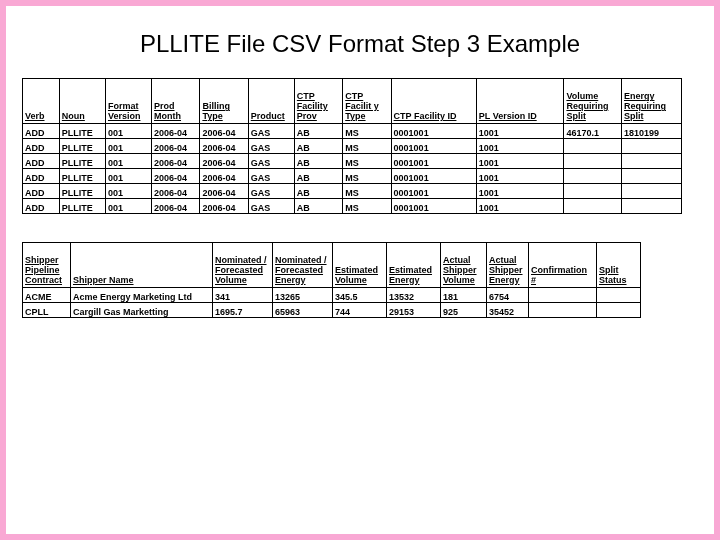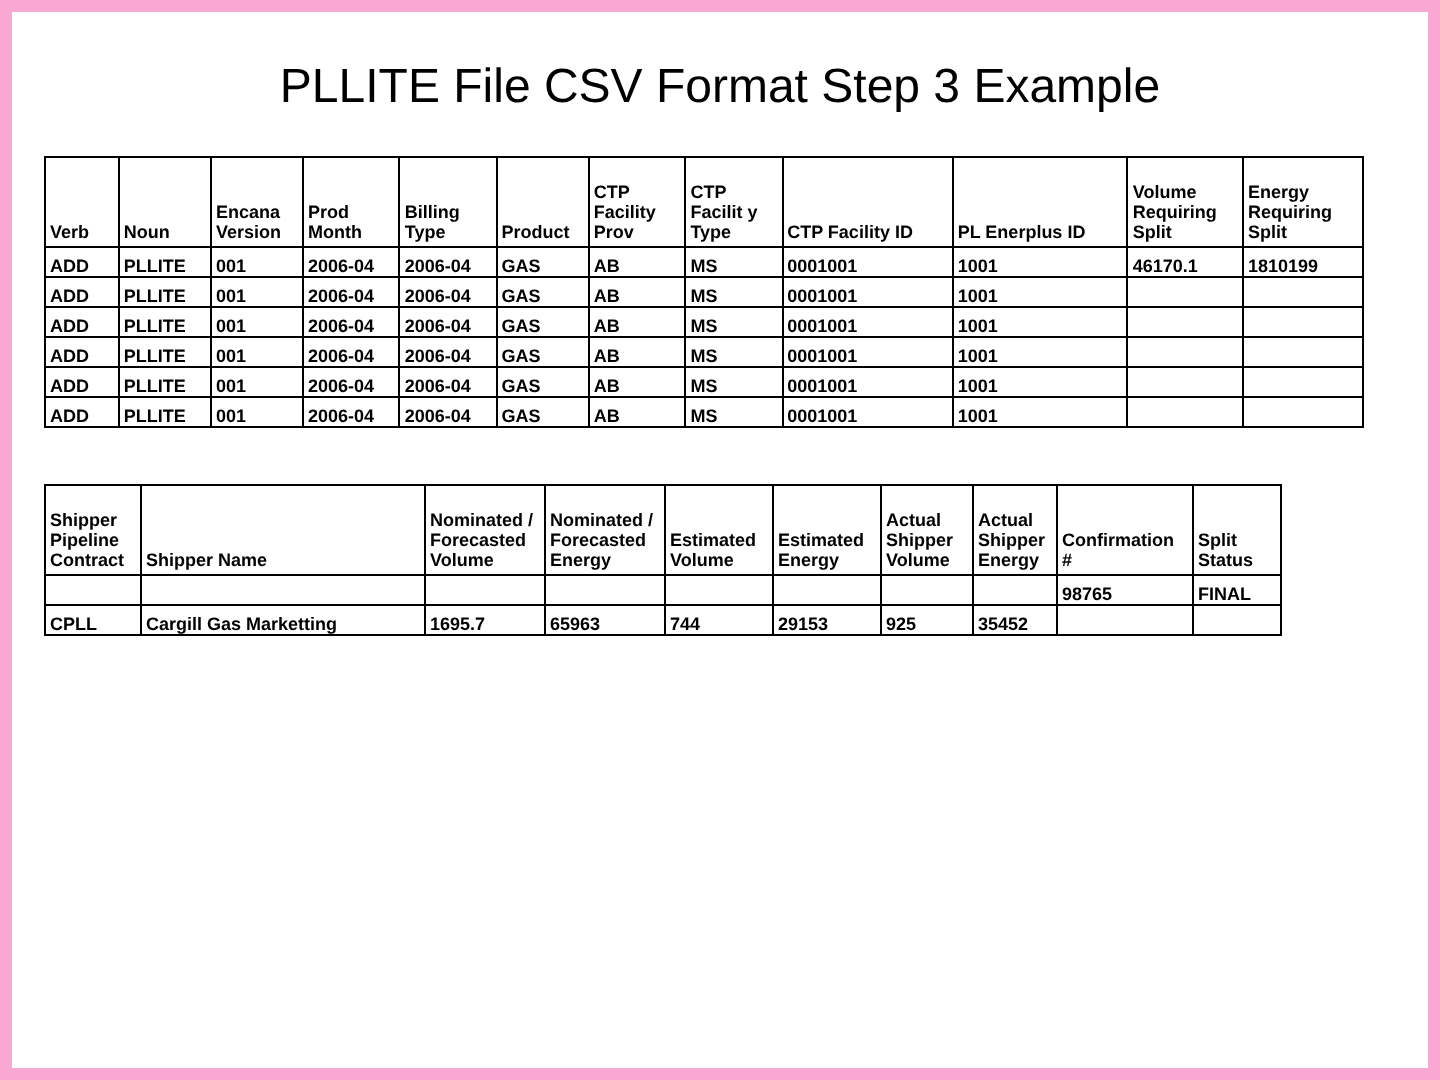--- a/index.html
+++ b/index.html
@@ -42,20 +42,21 @@
     overflow: hidden;
     white-space: nowrap;
   }
   thead th {
     height: auto;
     vertical-align: bottom;
     font-weight: bold;
     line-height: 1.1;
     white-space: normal;
     padding: 1px 2px;
+    text-decoration: underline;
   }
   .t1 thead th { height: 42px; }
   .t2 thead th { height: 42px; }
 </style>
 </head>
 <body>
 
 <div class="slide">
   <div class="title">PLLITE File CSV Format Step 3 Example</div>
 
@@ -71,28 +72,28 @@
         <col style="width: 42px;">
         <col style="width: 74px;">
         <col style="width: 76px;">
         <col style="width: 50px;">
         <col style="width: 52px;">
       </colgroup>
     <thead>
         <tr id="t1h">
           <th>Verb</th>
           <th>Noun</th>
-          <th>Encana Version</th>
+          <th>Format Version</th>
           <th>Prod Month</th>
           <th>Billing Type</th>
           <th>Product</th>
           <th>CTP Facility Prov</th>
           <th>CTP Facilit y Type</th>
           <th>CTP Facility ID</th>
-          <th>PL Enerplus ID</th>
+          <th>PL Version ID</th>
           <th>Volume Requiring Split</th>
           <th>Energy Requiring Split</th>
         </tr>
       </thead>
     <tbody id="t1b">
         <tr>
           <td>ADD</td>
           <td>PLLITE</td>
           <td>001</td>
           <td>2006-04</td>
@@ -200,30 +201,30 @@
           <th>Estimated Volume</th>
           <th>Estimated Energy</th>
           <th>Actual Shipper Volume</th>
           <th>Actual Shipper Energy</th>
           <th>Confirmation #</th>
           <th>Split Status</th>
         </tr>
       </thead>
     <tbody id="t2b">
         <tr>
-          <td></td>
-          <td></td>
-          <td></td>
-          <td></td>
-          <td></td>
-          <td></td>
-          <td></td>
-          <td></td>
-          <td>98765</td>
-          <td>FINAL</td>
+          <td>ACME</td>
+          <td>Acme Energy Marketing Ltd</td>
+          <td>341</td>
+          <td>13265</td>
+          <td>345.5</td>
+          <td>13532</td>
+          <td>181</td>
+          <td>6754</td>
+          <td></td>
+          <td></td>
         </tr>
         <tr>
           <td>CPLL</td>
           <td>Cargill Gas Marketting</td>
           <td>1695.7</td>
           <td>65963</td>
           <td>744</td>
           <td>29153</td>
           <td>925</td>
           <td>35452</td>

